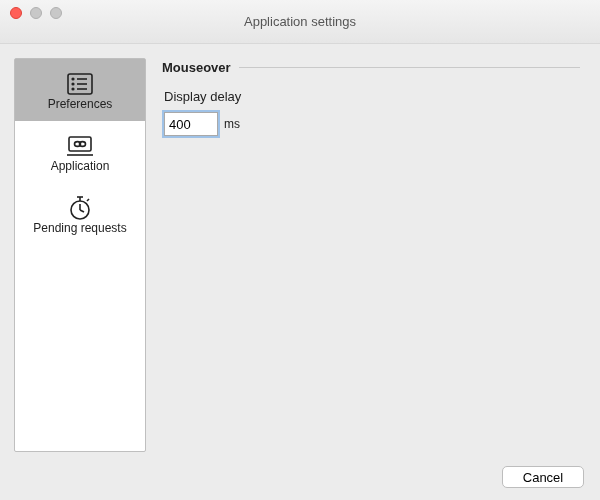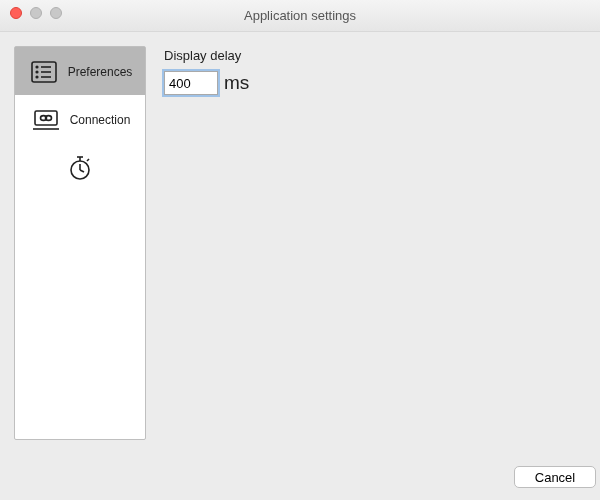--- a/index.html
+++ b/index.html
@@ -6,21 +6,21 @@
 body {
   font-family: -apple-system, "Helvetica Neue", Arial, sans-serif;
   font-size: 13px;
   background: #ececec;
   width: 600px;
   height: 500px;
   overflow: hidden;
   color: #222;
 }
 .titlebar {
-  height: 32px;
+  height: 44px;
   display: flex;
   align-items: center;
   justify-content: center;
   position: relative;
   border-bottom: 1px solid #d8d8d8;
   background: linear-gradient(#f4f4f4, #e6e6e6);
 }
 .traffic {
   position: absolute;
   left: 10px;
@@ -44,25 +44,24 @@
   height: 422px;
 }
 .sidebar {
   width: 132px;
   background: #fff;
   border: 1px solid #bfbfbf;
   border-radius: 2px;
 }
 .sidebar-item {
   display: flex;
-  flex-direction: row;
+  flex-direction: column;
   align-items: center;
   justify-content: center;
   padding: 12px 4px 10px 4px;
-  gap: 8px;
   cursor: default;
 }
 .sidebar-item.selected {
   background: #b7b7b7;
 }
 .sidebar-item .icon {
   display: flex;
   align-items: center;
   justify-content: center;
   width: 32px;
@@ -107,25 +106,25 @@
   width: 54px;
   height: 16px;
   font-size: 13px;
   padding: 11px 4px;
   border: 1px solid #a9a9a9;
   outline: 2px solid #9fc2e7;
   outline-offset: 0px;
   text-align: left;
   background: #fff;
 }
-.unit { font-size: 19px; }
+.unit { font-size: 12px; }
 .footer {
   position: absolute;
   bottom: 12px;
-  right: 4px;
+  right: 16px;
   display: flex;
   gap: 12px;
 }
 .btn {
   height: 22px;
   min-width: 82px;
   font-size: 13px;
   border-radius: 5px;
   border: 1px solid #bdbdbd;
   background: #fff;
@@ -171,40 +170,45 @@
 
     <div class="sidebar-item">
       <span class="icon">
         <svg width="28" height="22" viewBox="0 0 28 22" stroke-width="1.6">
           <rect x="3" y="2" width="22" height="14" rx="1.5"></rect>
           <line x1="1" y1="20" x2="27" y2="20"></line>
           <ellipse cx="11.5" cy="9" rx="3" ry="2.4"></ellipse>
           <ellipse cx="16.5" cy="9" rx="3" ry="2.4"></ellipse>
         </svg>
       </span>
-      <span class="label">Connection</span>
+      <span class="label">Application</span>
     </div>
 
     <div class="sidebar-item">
       <span class="icon">
         <svg width="24" height="26" viewBox="0 0 24 26" stroke-width="1.6">
           <circle cx="12" cy="15" r="9"></circle>
           <line x1="12" y1="15" x2="12" y2="9"></line>
           <line x1="12" y1="15" x2="16" y2="17"></line>
           <line x1="9" y1="2" x2="15" y2="2"></line>
           <line x1="12" y1="2" x2="12" y2="6"></line>
           <line x1="19" y1="6" x2="21" y2="4"></line>
         </svg>
       </span>
+      <span class="label">Pending requests</span>
     </div>
 
 
   </div>
 
   <div class="main">
+    <div class="section-header">
+      <span class="section-title">Mouseover</span>
+      <div class="line"></div>
+    </div>
     <div class="field">
       <div class="field-label">Display delay</div>
       <div class="field-row">
         <input class="num-input" type="text" value="400" style="">
         <span class="unit">ms</span>
       </div>
     </div>
   </div>
 
 </div>

